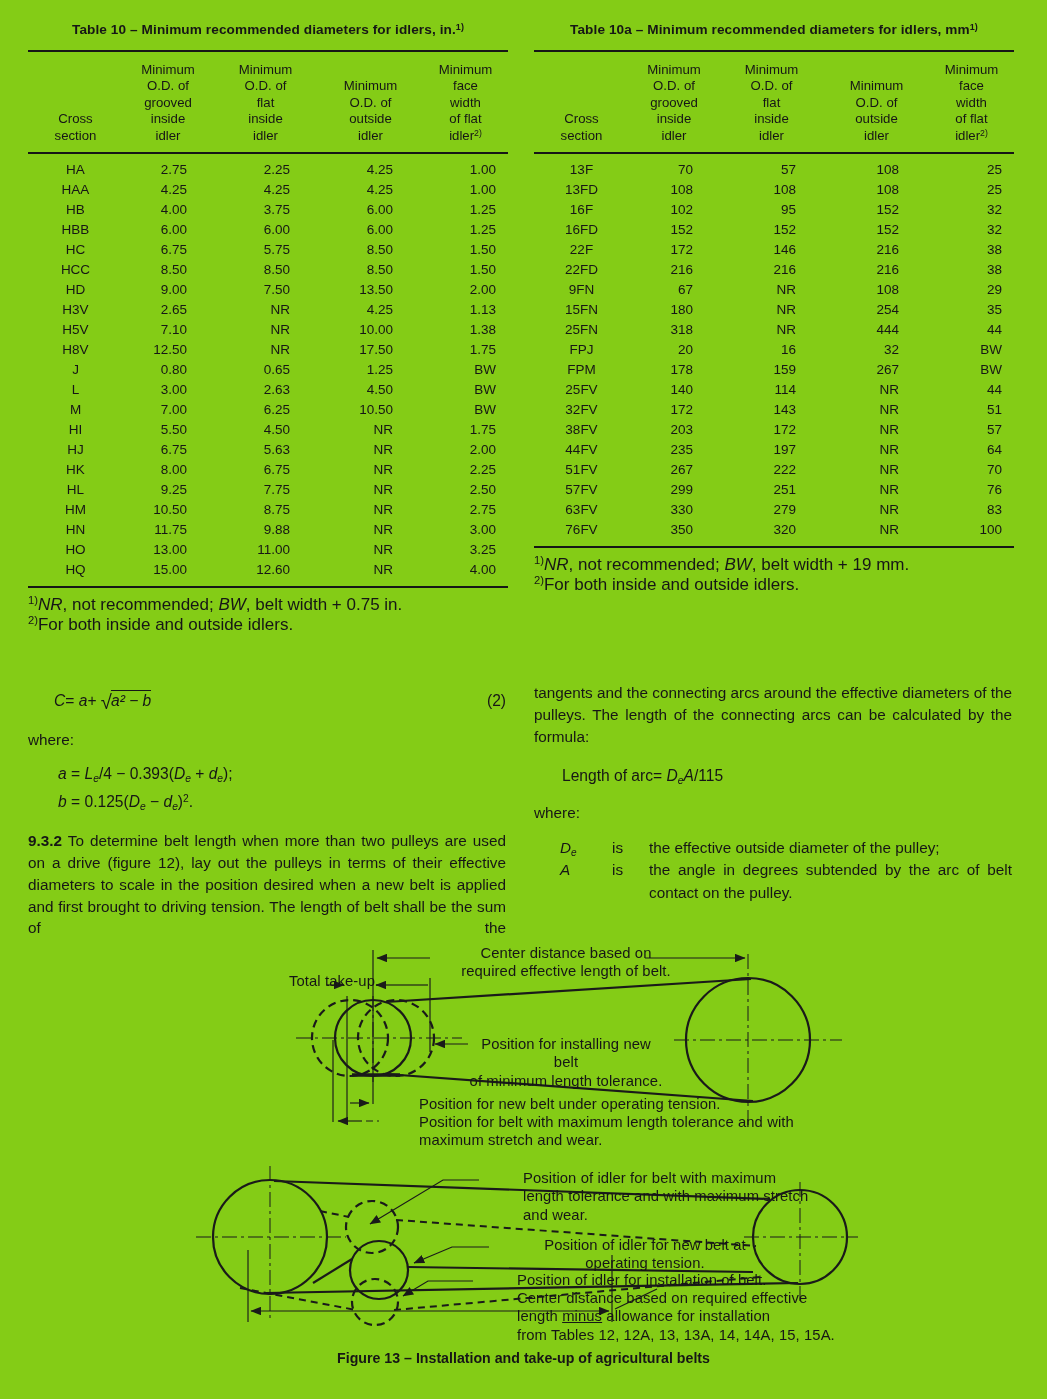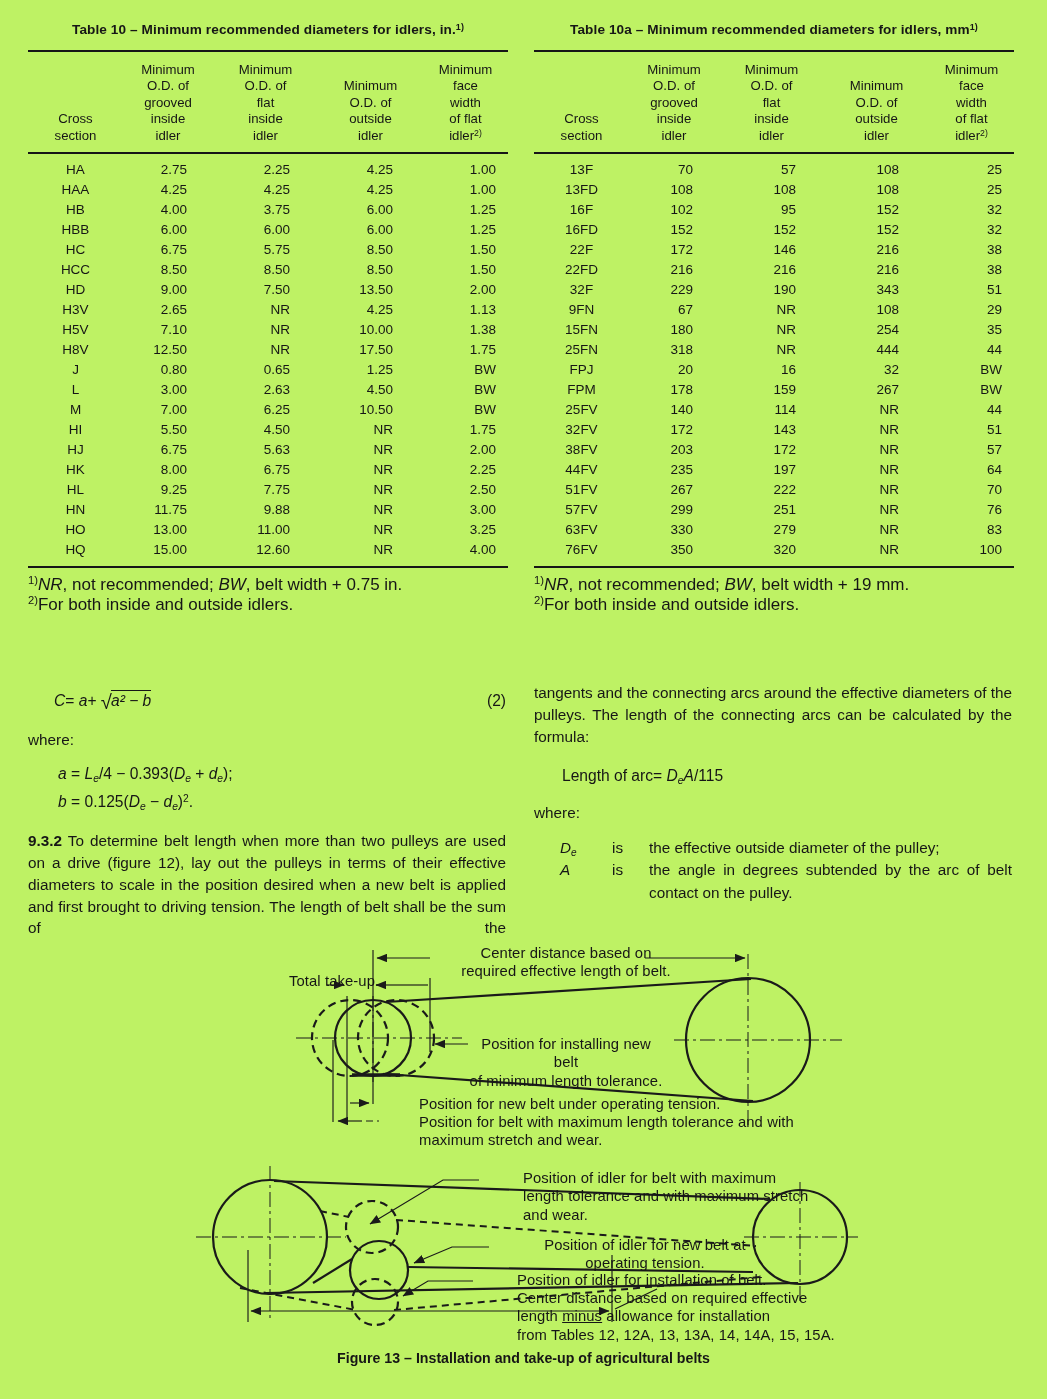--- a/index.html
+++ b/index.html
@@ -1,16 +1,16 @@
 <!DOCTYPE html>
 <html><head>
 <meta charset="utf-8">
 <style>
   html,body{margin:0;padding:0;background:#ffffff;}
-  #page{position:relative;width:1047px;height:1399px;background:#bef264;overflow:hidden;
+  #page{position:relative;width:1047px;height:1399px;background:#84cc16;overflow:hidden;
         font-family:"Liberation Sans",sans-serif;color:#161616;}
   
   .tblwrap{position:absolute;width:480px;}
   .tbl-title{text-align:center;font-weight:bold;font-size:13.6px;margin-bottom:13px;letter-spacing:.1px;}
   table.tbl{border-collapse:collapse;width:480px;table-layout:fixed;
             border-top:2px solid #161616;border-bottom:2px solid #161616;}
   table.tbl thead tr{border-bottom:2px solid #161616;}
   table.tbl th{font-weight:normal;vertical-align:bottom;text-align:center;white-space:pre-line;
                font-size:13.2px;line-height:16.4px;padding:10px 0 8px 0;}
   table.tbl td{font-size:13.5px;height:20px;padding:0;line-height:20px;}
@@ -208,20 +208,27 @@
             <td>2.25</td>
           </tr>
           <tr>
             <td>HL</td>
             <td>9.25</td>
             <td>7.75</td>
             <td>NR</td>
             <td>2.50</td>
           </tr>
           <tr>
+            <td>HM</td>
+            <td>10.50</td>
+            <td>8.75</td>
+            <td>NR</td>
+            <td>2.75</td>
+          </tr>
+          <tr>
             <td>HN</td>
             <td>11.75</td>
             <td>9.88</td>
             <td>NR</td>
             <td>3.00</td>
           </tr>
           <tr>
             <td>HO</td>
             <td>13.00</td>
             <td>11.00</td>
@@ -315,27 +322,20 @@
             <td>38</td>
           </tr>
           <tr>
             <td>22FD</td>
             <td>216</td>
             <td>216</td>
             <td>216</td>
             <td>38</td>
           </tr>
           <tr>
-            <td>32F</td>
-            <td>229</td>
-            <td>190</td>
-            <td>343</td>
-            <td>51</td>
-          </tr>
-          <tr>
             <td>9FN</td>
             <td>67</td>
             <td>NR</td>
             <td>108</td>
             <td>29</td>
           </tr>
           <tr>
             <td>15FN</td>
             <td>180</td>
             <td>NR</td>

